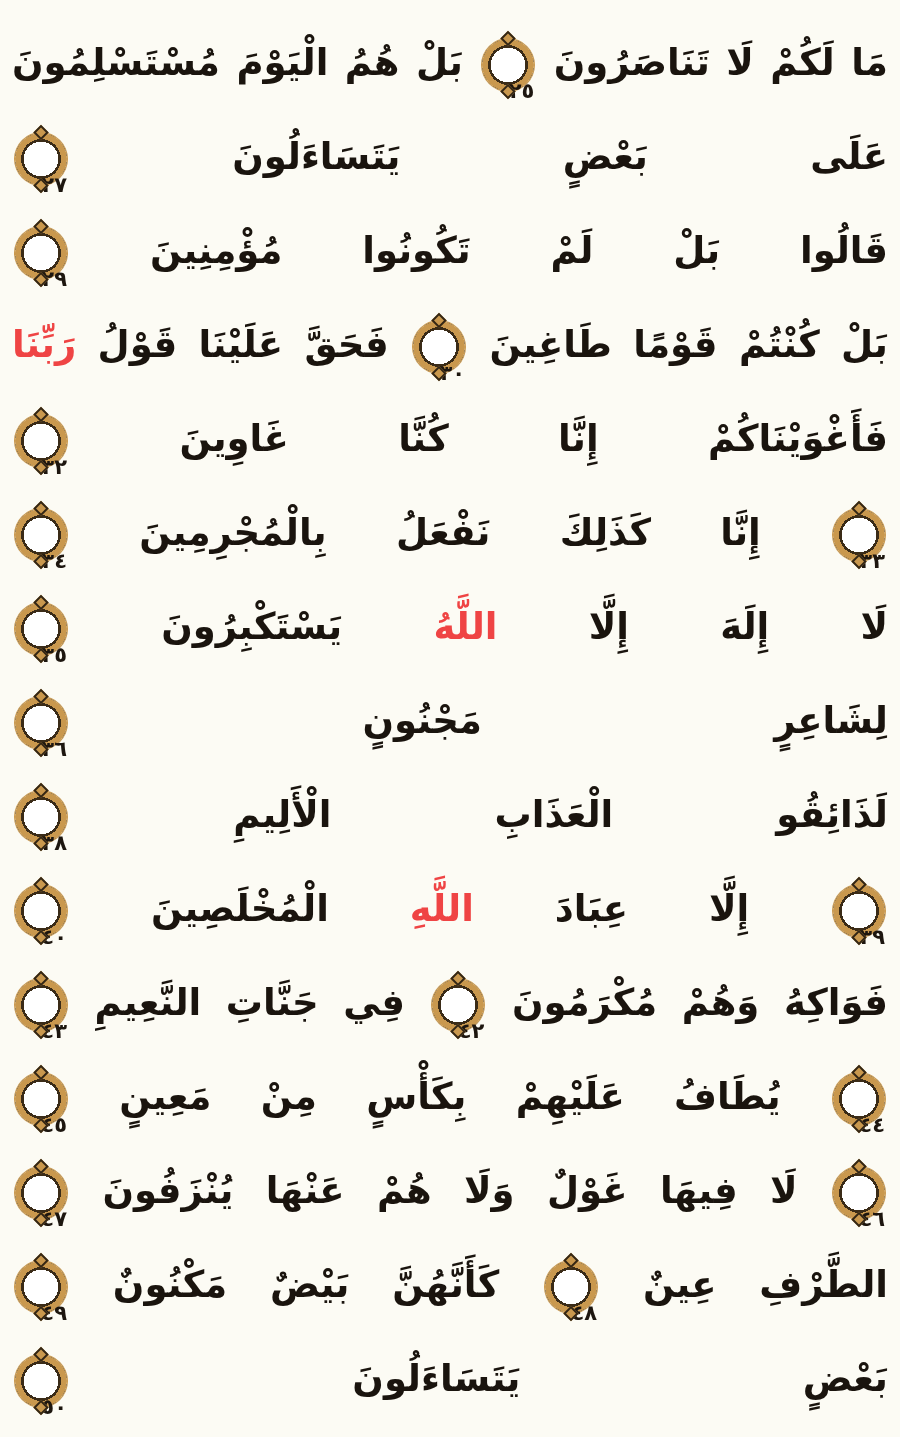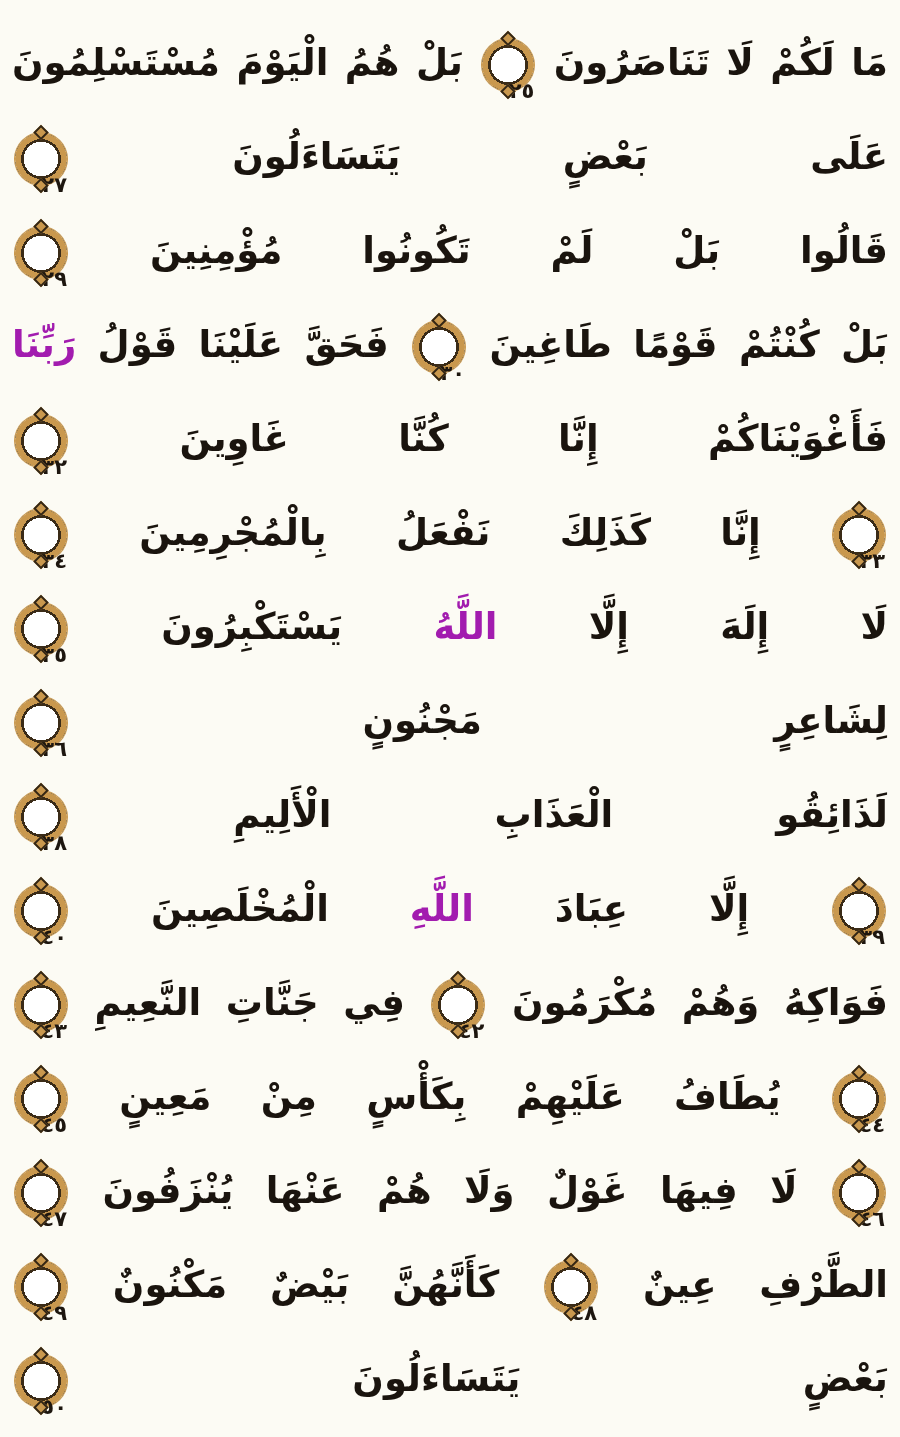--- a/index.html
+++ b/index.html
@@ -28,21 +28,21 @@
     color: #1a140e;
     text-align: justify;
     text-align-last: justify;
     overflow: hidden;
     padding: 0 4px;
   }
   .seg {
     white-space: nowrap;
   }
   .seg.red {
-    color: #a21caf;
+    color: #ef4444;
   }
   
   .vmark {
     display: inline-block;
     width: 52px;
     height: 52px;
     border-radius: 50%;
     vertical-align: middle;
     position: relative;
     margin: 0 3px;

